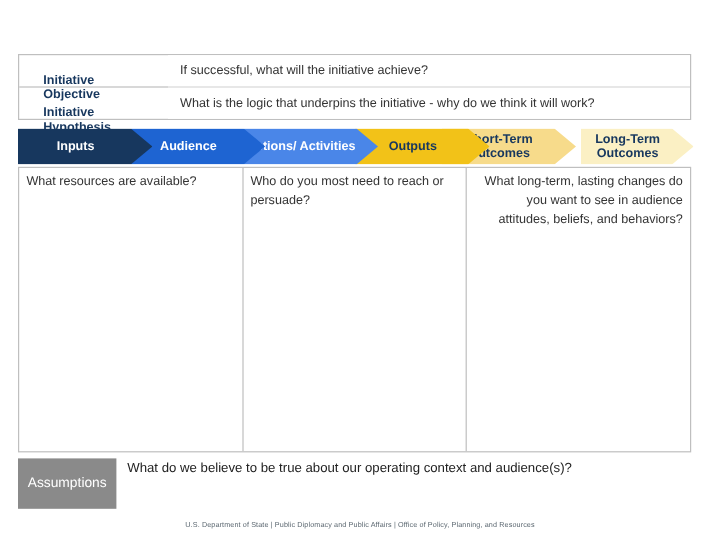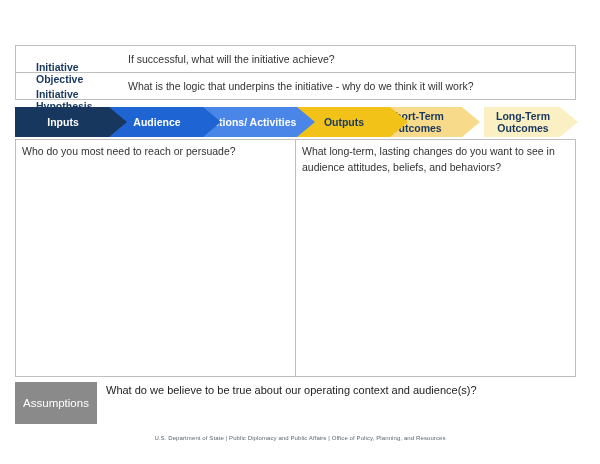--- a/index.html
+++ b/index.html
@@ -20,21 +20,21 @@
   .trow + .trow{border-top:1px solid #BFBFBF;}
   .tlabel{
     width:102px;flex:0 0 102px;box-sizing:border-box;padding-left:20px;
     display:flex;align-items:center;border-right:1px solid #4d7c0f;
     font-size:10.5px;font-weight:bold;color:#17375E;margin-top:27px;
   }
   .tlabel.gold{background:#F2C218;}
   .tlabel.cream{background:#FCF1C9;}
   .tvalue{
     flex:1;display:flex;align-items:center;padding-left:10px;
-    font-size:10.5px;color:#333333;background:#ffffff;
+    font-size:10.5px;color:#333333;background:#ffffff;margin-left:22px;
   }
   
   .chevrons{position:absolute;left:15px;top:107px;width:563px;height:30px;padding-left:37px;}
   .chev{
     position:absolute;top:0;height:30px;box-sizing:border-box;
     clip-path:polygon(0 0,calc(100% - 18px) 0,100% 50%,calc(100% - 18px) 100%,0 100%);
     display:flex;align-items:center;justify-content:center;text-align:center;
     font-size:10.5px;font-weight:bold;line-height:1.15;padding-right:16px;
   }
   .c0{left:0;   width:112px;z-index:6;background:#17375E;color:#ffffff;}
@@ -46,21 +46,21 @@
   .chev span{display:inline-block;max-width:100%;}
   
   .grid{
     position:absolute;left:15px;top:139px;width:561px;height:238px;
     border:1px solid #BFBFBF;box-sizing:border-box;display:flex;background:#fff;
   }
   .cell{
     flex:1;box-sizing:border-box;border-right:1px solid #BFBFBF;
     padding:4px 6px 0 6px;font-size:10.5px;color:#333333;line-height:1.5;
   }
-  .cell:last-child{border-right:none;}
+  .cell:last-child{border-right:none;text-align:right;}
   
   .assumptions{position:absolute;left:15px;top:382px;width:561px;display:flex;align-items:flex-start;}
   .abox{
     width:82px;flex:0 0 82px;height:42px;background:#8A8A8A;color:#ffffff;
     display:flex;align-items:center;justify-content:center;font-size:11.5px;
   }
   .atext{margin-left:9px;margin-top:1px;font-size:11px;color:#222222;line-height:1.3;}
   
   .footer{
     position:absolute;left:0;top:435px;width:100%;text-align:center;
@@ -99,20 +99,21 @@
     </div>
     <div class="chev c4">
       <span>Short-Term Outcomes</span>
     </div>
     <div class="chev c5">
       <span>Long-Term Outcomes</span>
     </div>
   </div>
 
   <div class="grid">
+    <div class="cell">What resources are available?</div>
     <div class="cell">Who do you most need to reach or persuade?</div>
     <div class="cell">What long-term, lasting changes do you want to see in audience attitudes, beliefs, and behaviors?</div>
   </div>
 
   <div class="assumptions">
     <div class="abox">Assumptions</div>
     <div class="atext">What do we believe to be true about our operating context and audience(s)?</div>
   </div>
 
   <div class="footer">U.S. Department of State | Public Diplomacy and Public Affairs | Office of Policy, Planning, and Resources</div>

